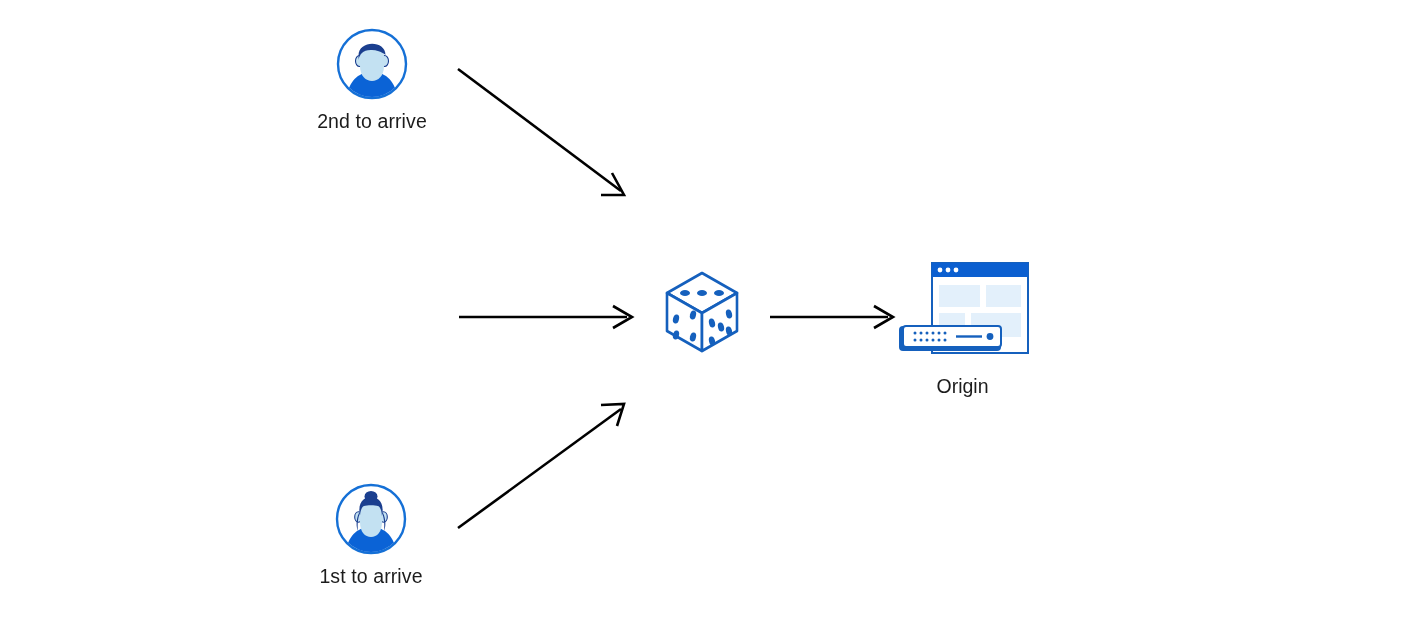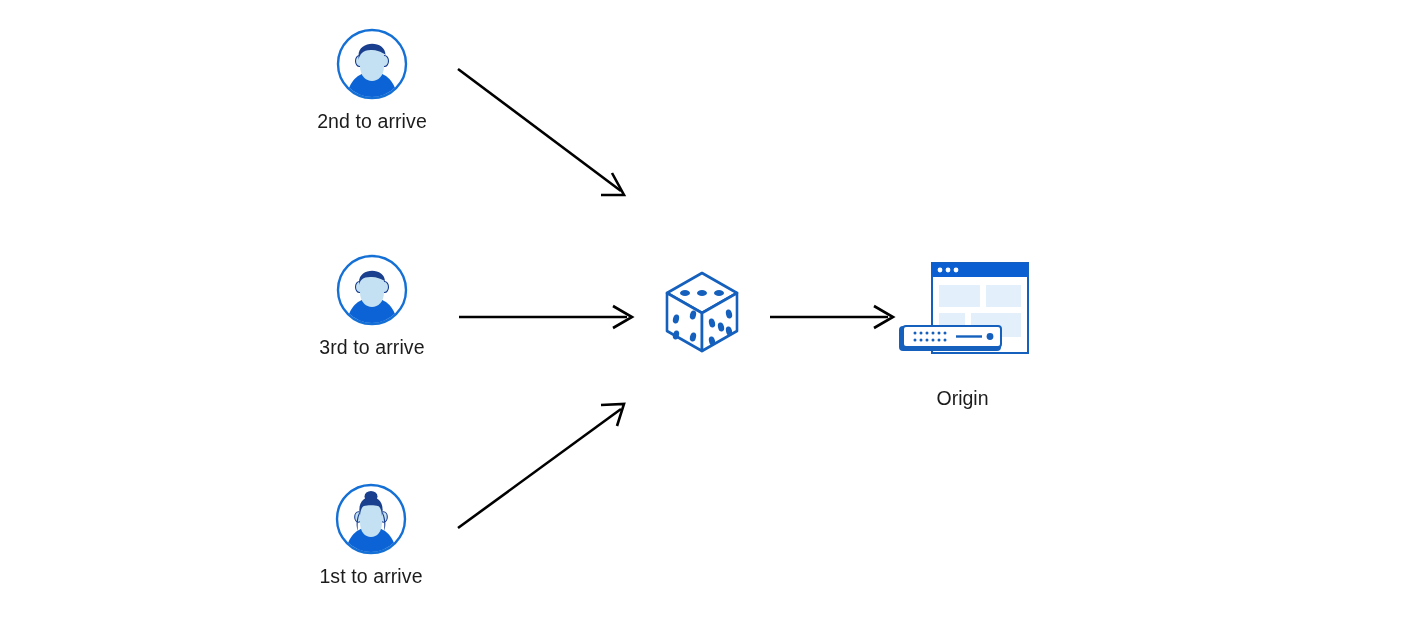--- a/index.html
+++ b/index.html
@@ -28,21 +28,21 @@
   }
   .node-label {
     margin-top: 10px;
     text-align: center;
     font-size: 19.5px;
     color: #1c1c1c;
     letter-spacing: 0.1px;
     white-space: nowrap;
   }
   .origin-label {
-    margin-top: 20px;
+    margin-top: 8px;
     text-align: center;
     font-size: 19.5px;
     color: #1c1c1c;
     white-space: nowrap;
   }
   .svg-layer {
     position: absolute;
     left: 0;
     top: 0;
     width: 1405px;
@@ -93,39 +93,20 @@
           <ellipse cx="23.5" cy="33" rx="4" ry="5.5" fill="#c3e1f2" stroke="#1b3f8f" stroke-width="1.1"></ellipse>
           <ellipse cx="48.5" cy="33" rx="4" ry="5.5" fill="#c3e1f2" stroke="#1b3f8f" stroke-width="1.1"></ellipse>
           <path d="M24 28 C24 16 48 16 48 28 L48 38 C48 48 42 53 36 53 C30 53 24 48 24 38 Z" fill="#c3e1f2"></path>
           <path d="M22.5 27.5 C22.5 12 49.5 12 49.5 27 C49.5 27 45 22.5 36 22 C27 21.5 23.5 26.5 22.5 32 Z" fill="#1b3f8f"></path>
         </g>
       </svg>
     </div>
     <div class="node-label">2nd to arrive</div>
   </div>
 
-  <div class="node avatar-node" style="left:302px; top:254px;">
-    <div class="avatar-wrap">
-      <svg width="72" height="72" viewBox="0 0 72 72">
-        <circle cx="36" cy="36" r="34" fill="#ffffff" stroke="#1570d6" stroke-width="2.4"></circle>
-        <clipPath id="clipB">
-            <circle cx="36" cy="36" r="33"></circle>
-          </clipPath>
-        <g clip-path="url(#clipB)">
-          <path d="M36 44 C20 44 12 56 10 72 L62 72 C60 56 52 44 36 44 Z" fill="#0b63d6"></path>
-          <path d="M30 40 h12 v10 h-12 z" fill="#c3e1f2"></path>
-          <ellipse cx="23.5" cy="33" rx="4" ry="5.5" fill="#c3e1f2" stroke="#1b3f8f" stroke-width="1.1"></ellipse>
-          <ellipse cx="48.5" cy="33" rx="4" ry="5.5" fill="#c3e1f2" stroke="#1b3f8f" stroke-width="1.1"></ellipse>
-          <path d="M24 28 C24 16 48 16 48 28 L48 38 C48 48 42 53 36 53 C30 53 24 48 24 38 Z" fill="#c3e1f2"></path>
-          <path d="M23 28 C23 13 49 13 49 27.5 C49 27.5 45 23.5 36 23 C27 22.5 24 26 23 31 Z" fill="#1b3f8f"></path>
-        </g>
-      </svg>
-    </div>
-    <div class="node-label">3rd to arrive</div>
-  </div>
 
   <div class="node avatar-node" style="left:301px; top:483px;">
     <div class="avatar-wrap">
       <svg width="72" height="72" viewBox="0 0 72 72">
         <circle cx="36" cy="36" r="34" fill="#ffffff" stroke="#1570d6" stroke-width="2.4"></circle>
         <clipPath id="clipC">
             <circle cx="36" cy="36" r="33"></circle>
           </clipPath>
         <g clip-path="url(#clipC)">
           <path d="M36 44 C20 44 12 56 10 72 L62 72 C60 56 52 44 36 44 Z" fill="#0b63d6"></path>

